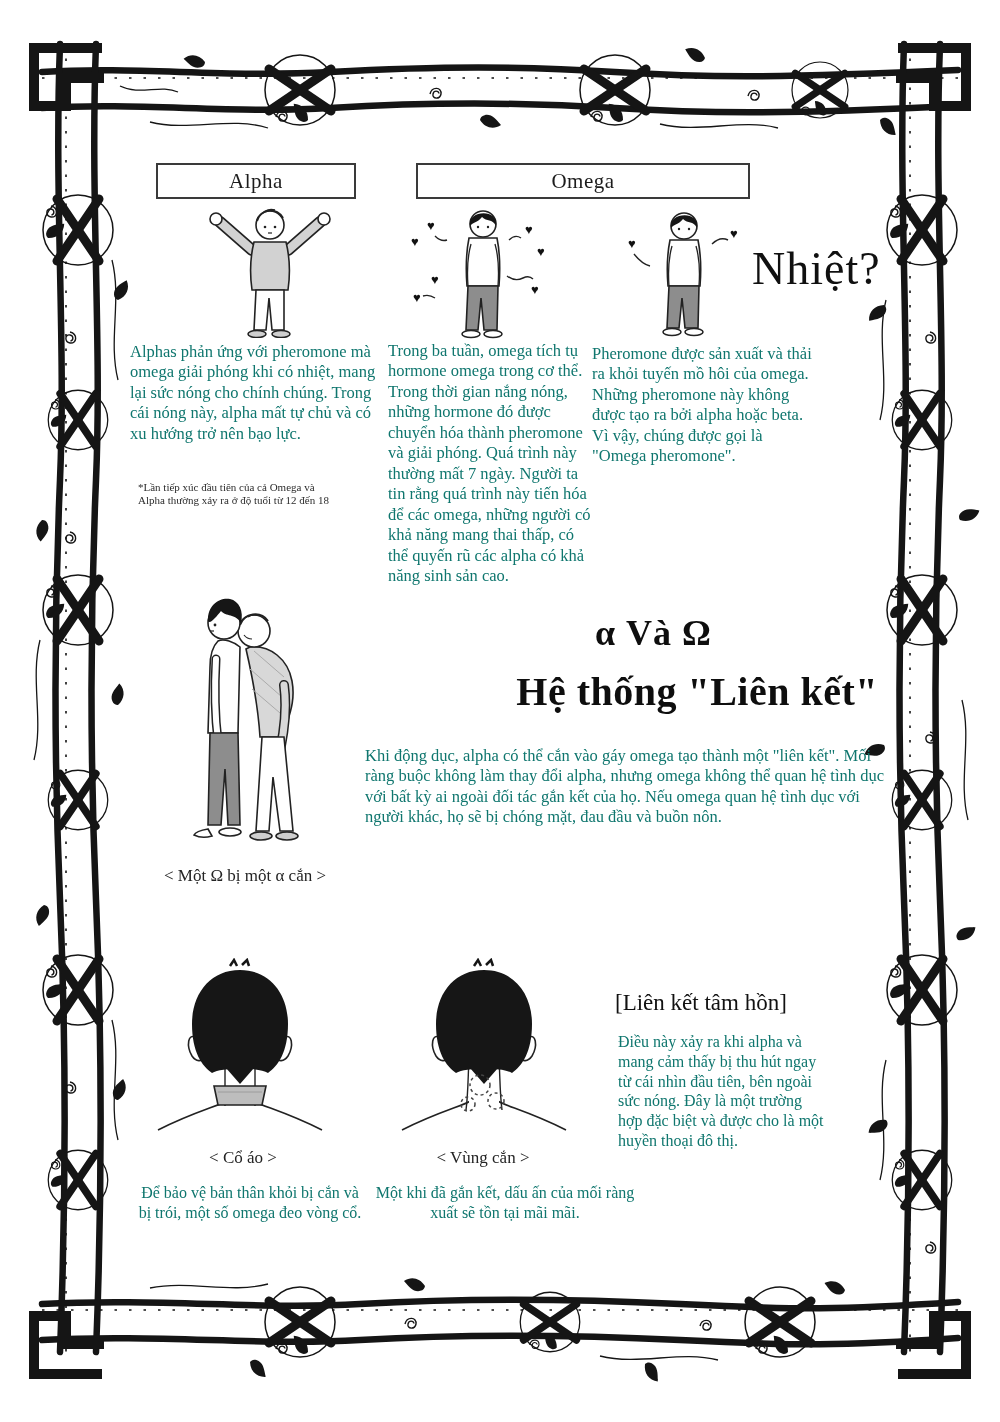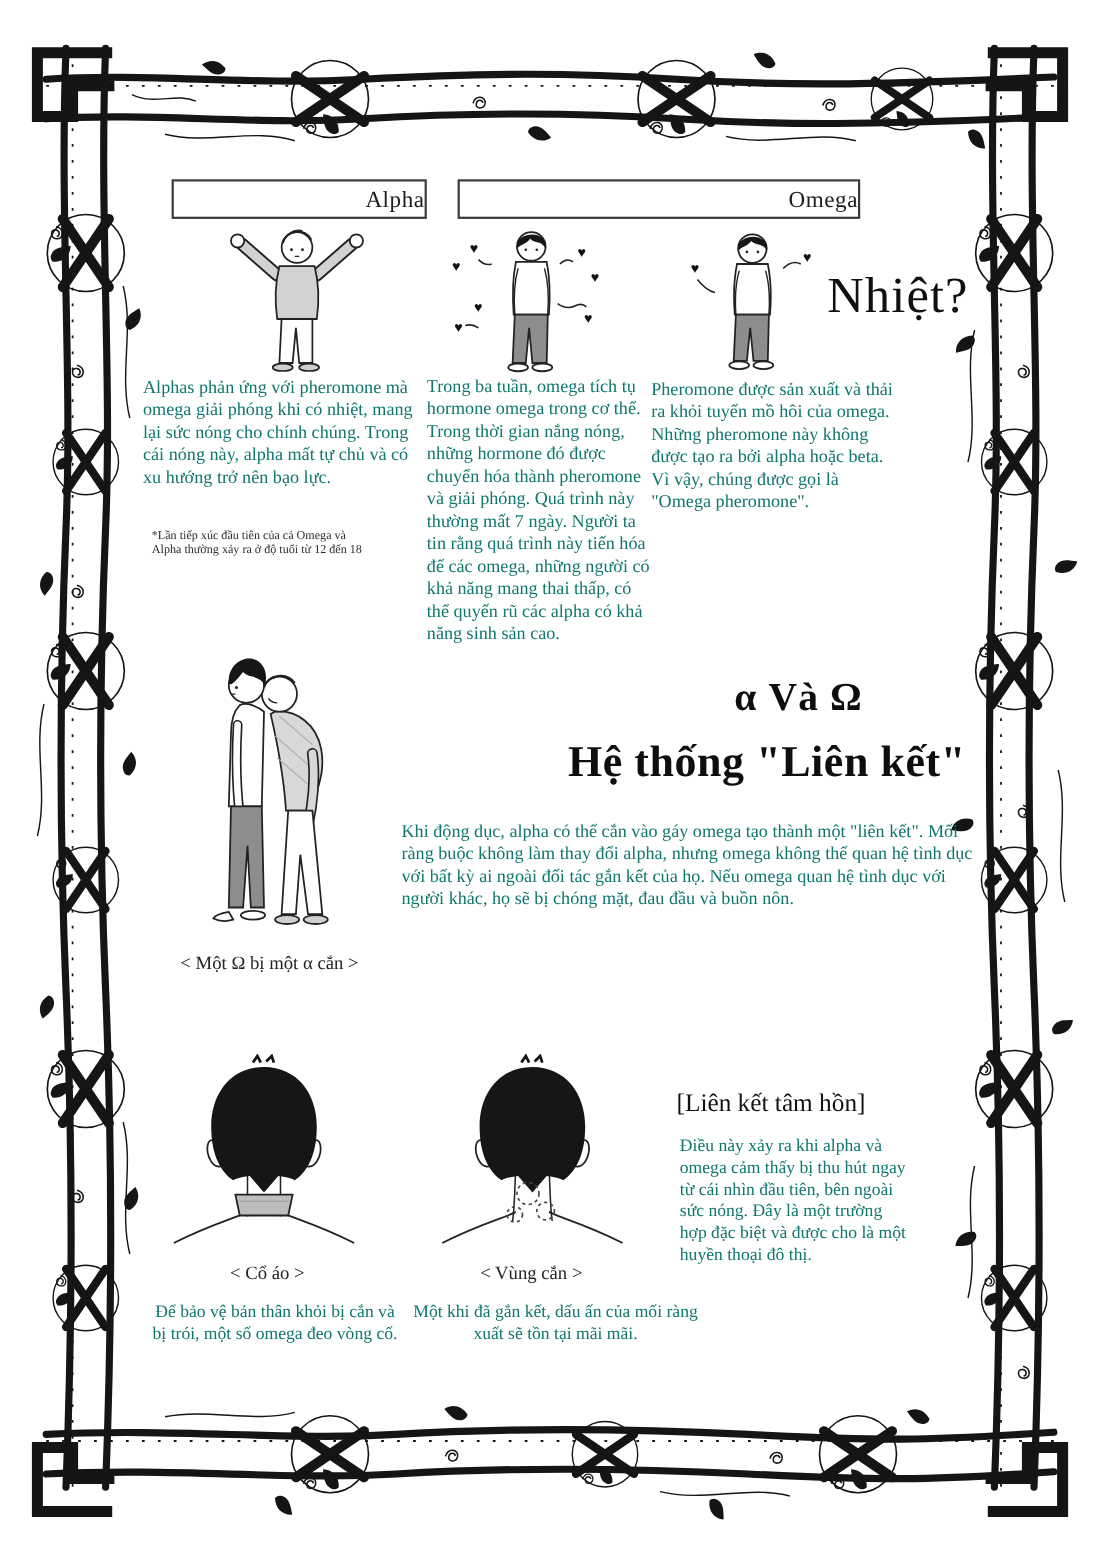--- a/index.html
+++ b/index.html
@@ -3,27 +3,27 @@
 <meta charset="utf-8">
 <style>
   html,body{margin:0;padding:0;}
   body{
     width:1000px;height:1422px;position:relative;background:#ffffff;
     font-family:"Liberation Serif", serif;color:#222;overflow:hidden;
   }
   .abs{position:absolute;}
   p{margin:0;}
   .label-box{
-    border:2px solid #3a3a3a;background:#fff;display:flex;align-items:center;justify-content:flex-end;
-    font-size:21px;color:#1c1c1c;letter-spacing:.5px;padding-left:32px;
+    border:2px solid #3a3a3a;background:#fff;display:flex;align-items:center;justify-content:center;
+    font-size:21px;color:#1c1c1c;letter-spacing:.5px;
   }
   .heat-title{font-size:46px;color:#101010;letter-spacing:1px;}
   .body-text{font-size:16.5px;line-height:1.24;color:#0f766e;text-align:left;}
   .small-text{font-size:11px;line-height:1.22;color:#2c2c2c;}
-  .bond-title1{font-size:36px;font-weight:bold;color:#0e0e0e;text-align:center;letter-spacing:1px;}
+  .bond-title1{font-size:36px;font-weight:bold;color:#0e0e0e;text-align:left;letter-spacing:1px;}
   .bond-title2{font-size:40px;font-weight:bold;color:#0e0e0e;text-align:right;letter-spacing:.5px;}
   .caption{font-size:17px;color:#242424;text-align:center;}
   .soul-title{font-size:23px;font-weight:normal;color:#111;}
   .center{text-align:center;}
   svg{display:block;}
 </style>
 </head>
 <body>
 
 <svg class="abs" style="left:0;top:0" width="1000" height="1422" viewBox="0 0 1000 1422" aria-hidden="true">
@@ -290,19 +290,19 @@
   </g>
   <g stroke="#444" stroke-width="1.5" fill="none" stroke-dasharray="3 3">
     <circle cx="88" cy="127" r="10"></circle>
     <circle cx="104" cy="143" r="8"></circle>
     <circle cx="76" cy="146" r="7"></circle>
   </g>
 </svg>
 
 <div class="abs soul-title" style="left:615px;top:990px">[Liên kết tâm hồn]</div>
 
-<p class="abs body-text" style="left:618px;top:1032px;width:210px;font-size:16px">Điều này xảy ra khi alpha và omega cảm thấy bị thu hút ngay từ cái nhìn đầu tiên, bên ngoài sức nóng. Đây là một trường hợp đặc biệt và được cho là một huyền thoại đô thị.</p>
+<p class="abs body-text" style="left:618px;top:1032px;width:210px;font-size:16px">Điều này xảy ra khi alpha và mang cảm thấy bị thu hút ngay từ cái nhìn đầu tiên, bên ngoài sức nóng. Đây là một trường hợp đặc biệt và được cho là một huyền thoại đô thị.</p>
 
 <div class="abs caption" style="left:178px;top:1148px;width:130px">&lt; Cổ áo &gt;</div>
 <div class="abs caption" style="left:408px;top:1148px;width:150px">&lt; Vùng cắn &gt;</div>
 
 <p class="abs body-text center" style="left:136px;top:1183px;width:228px;font-size:16px">Để bảo vệ bản thân khỏi bị cắn và bị trói, một số omega đeo vòng cổ.</p>
 <p class="abs body-text center" style="left:374px;top:1183px;width:262px;font-size:16px">Một khi đã gắn kết, dấu ấn của mối ràng xuất sẽ tồn tại mãi mãi.</p>
 
 </body></html>

